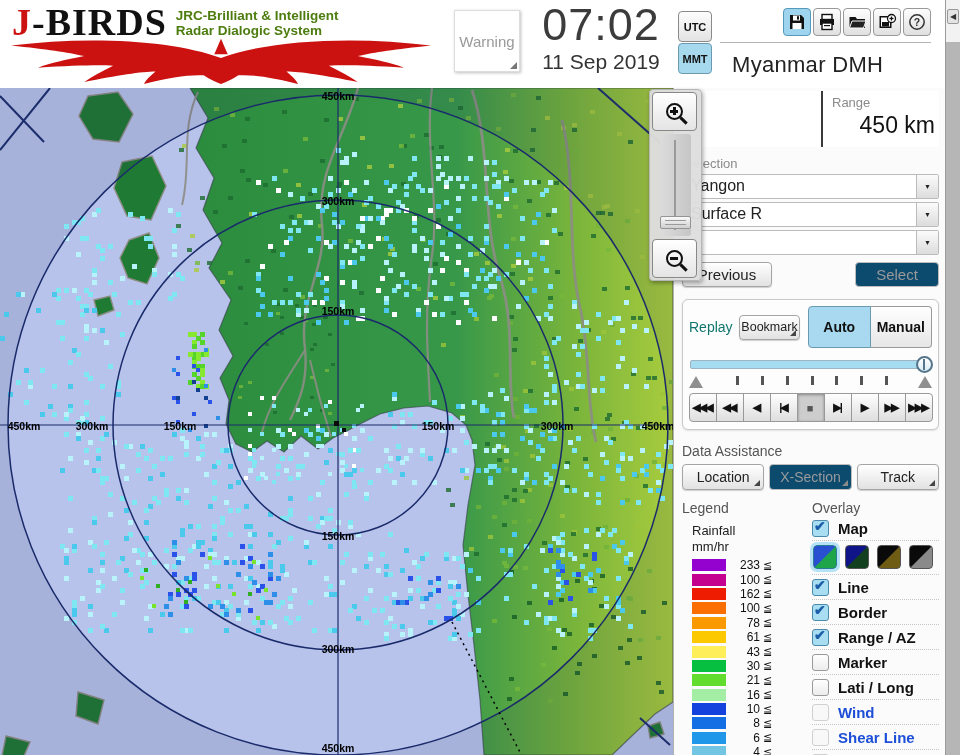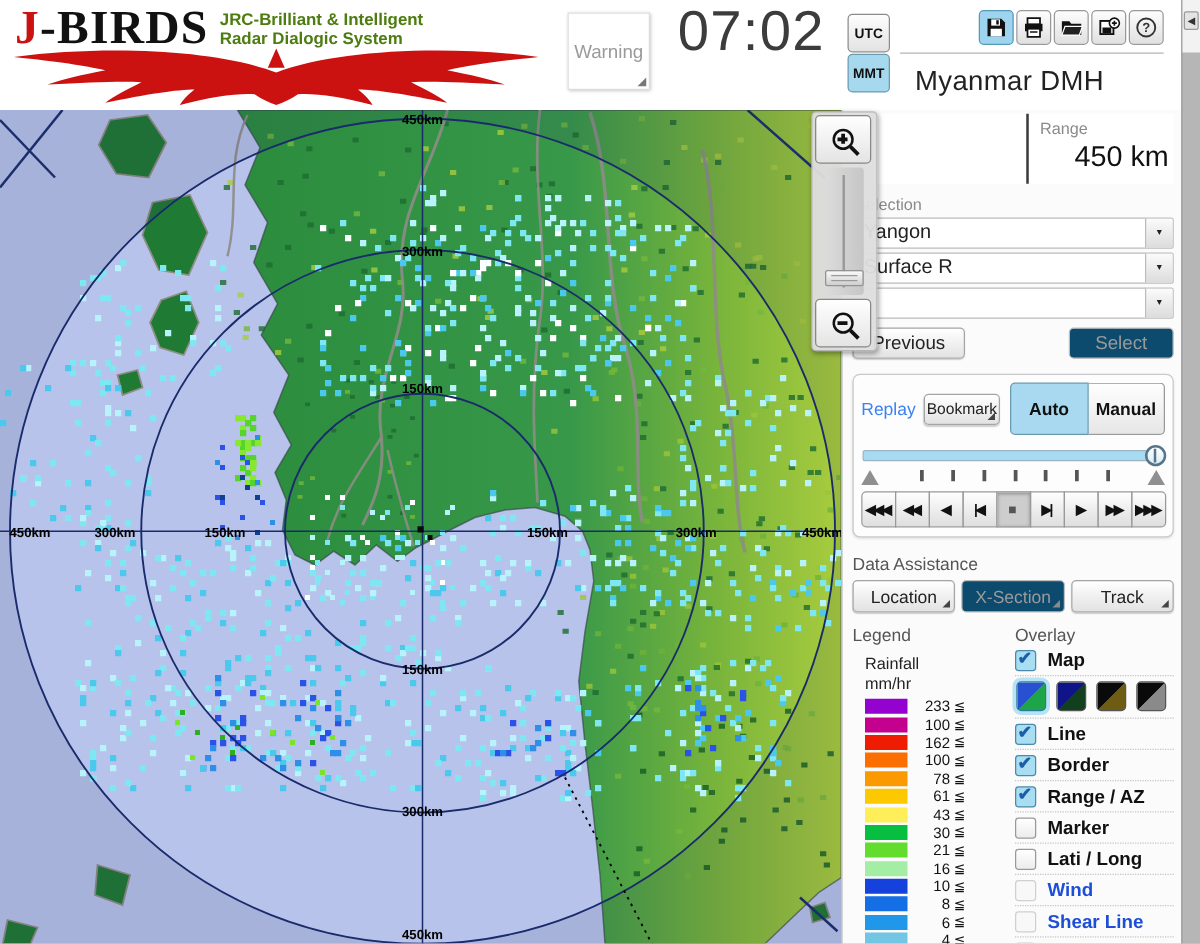--- a/index.html
+++ b/index.html
@@ -82,21 +82,21 @@
   .btn-row { display:flex; justify-content:space-between; margin-top:7px; }
   .btn { height:25px; border:1px solid #a5a5a5; border-radius:4px; background:linear-gradient(#ffffff,#e2e2e2);
     font-size:15px; color:#222; display:flex; align-items:center; justify-content:center;
     box-shadow:0 1px 1px rgba(0,0,0,.18); font-family:inherit; }
   .btn.disabled { background:#0c4a6e; color:#9a9a9a; border-color:#bdbdbd; box-shadow:none; }
   .prev-btn { width:90px; } .select-btn { width:84px; }
 
   .replay-box { border:1px solid #c9c9c9; border-radius:6px; margin-top:12px; padding:6px 6px 7px; background:#fdfdfd;
     box-shadow:0 1px 2px rgba(0,0,0,.1); }
   .replay-top { display:flex; align-items:center; }
-  .replay-label { color:#3b82f6; font-size:14px; width:50px; }
+  .replay-label { color:#0f766e; font-size:14px; width:50px; }
   .bookmark-btn { position:relative; width:61px; height:25px; font-size:12.5px; }
   .seg { display:flex; flex:1; margin-left:8px; }
   .seg-btn { flex:1; height:42px; border:1px solid #999; font-size:14px; font-weight:bold; color:#111;
     background:linear-gradient(#ffffff,#e6e6e6); display:flex; align-items:center; justify-content:center; }
   .seg-btn:first-child { border-radius:4px 0 0 4px; }
   .seg-btn:last-child { border-radius:0 4px 4px 0; border-left:none; }
   .seg-btn.sel { background:#a8d9f0; border-color:#6a9ab0; }
   .slider { position:relative; height:16px; margin-top:9px; }
   .slider-track { position:absolute; left:1px; right:12px; top:3px; height:9px; background:#a5dcf2;
     border:1px solid #9fb4c2; border-radius:2px; }
@@ -164,20 +164,21 @@
       </svg>
     </div>
 
     <div class="warn-btn">
       <span>Warning</span>
       <span class="grip"></span>
     </div>
 
     <div class="clock">
       <div class="time">07:02</div>
+      <div class="date">11 Sep 2019</div>
     </div>
 
     <div class="tz">
       <div class="tz-btn">UTC</div>
       <div class="tz-btn sel">MMT</div>
     </div>
 
     <div class="hdr-right">
       <div class="tools">
         <div class="tool active">

